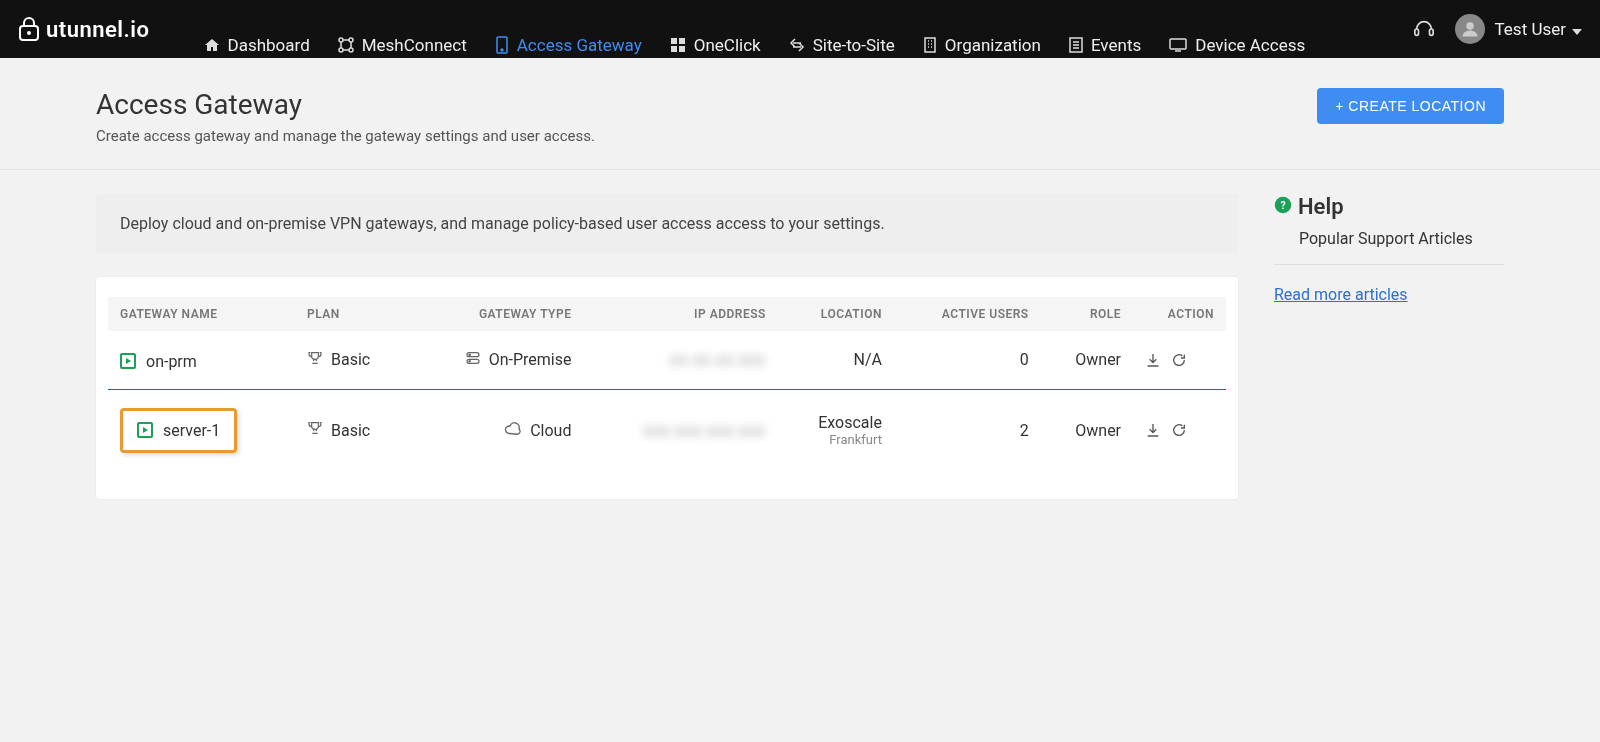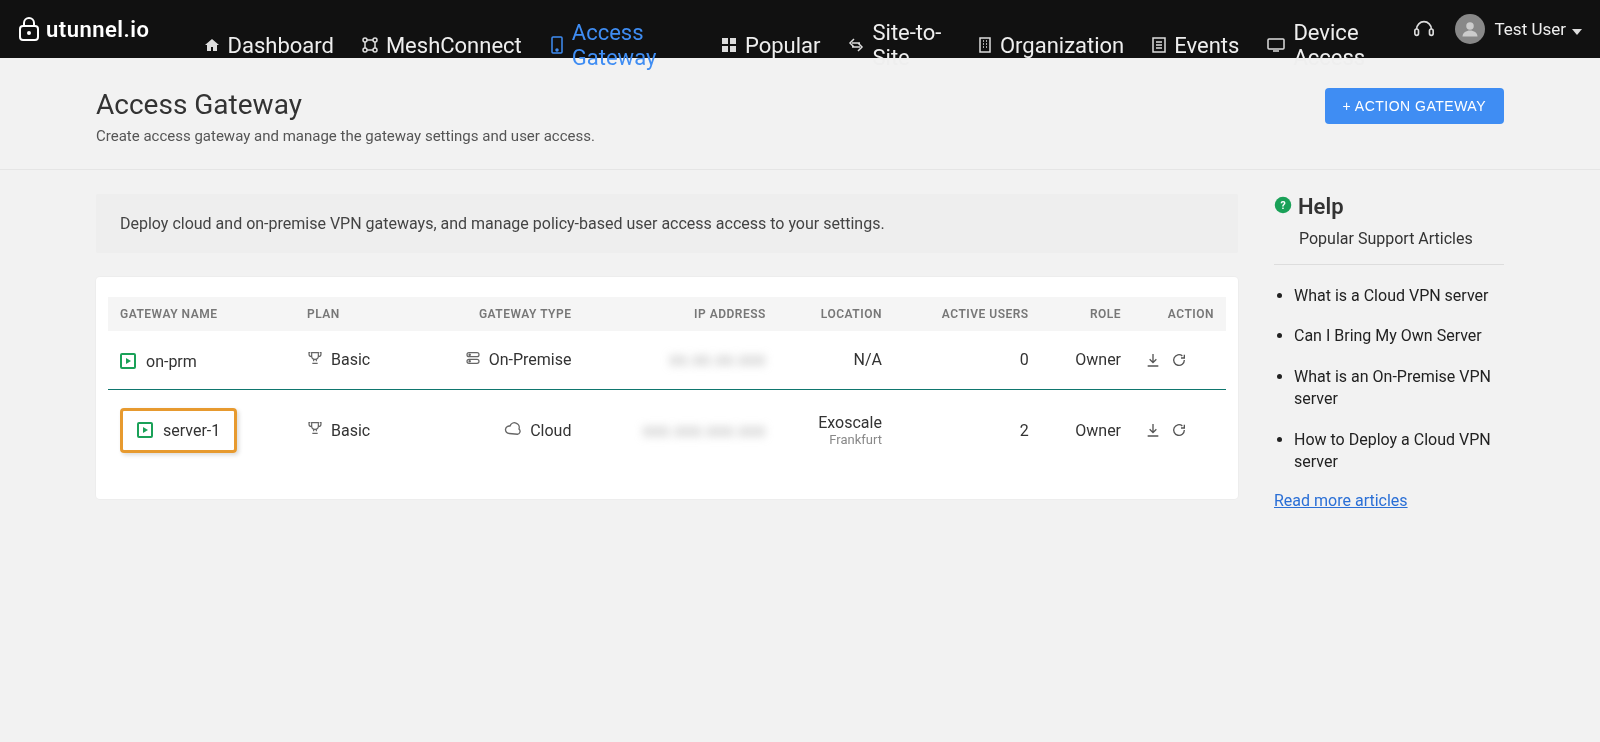--- a/index.html
+++ b/index.html
@@ -26,21 +26,21 @@
     margin-right: 40px;
     color: #fff;
   }
   .brand svg { margin-right: 6px; }
   .brand-text { font-size: 22px; font-weight: 600; letter-spacing: 0.5px; }
   .nav-items { display: flex; align-items: center; flex: 1; }
   .nav-item {
     display: flex;
     align-items: center;
     color: #eee;
-    font-size: 22px;
+    font-size: 17px;
     padding: 0 14px;
     height: 58px;
     cursor: pointer;
     position: relative;
     margin-top: 32px;
   }
   .nav-item.active { color: #3f8df3; }
   .nav-item.active::after {
     content: "";
     position: absolute;
@@ -205,21 +205,21 @@
     </div>
     <div class="nav-item">
       <span class="nav-icon">
         <svg width="16" height="16" viewBox="0 0 16 16" fill="#ddd">
             <rect x="1" y="1" width="6" height="6"></rect>
             <rect x="9" y="1" width="6" height="6"></rect>
             <rect x="1" y="9" width="6" height="6"></rect>
             <rect x="9" y="9" width="6" height="6"></rect>
           </svg>
       </span>
-      <span>Popular</span>
+      <span>OneClick</span>
     </div>
     <div class="nav-item">
       <span class="nav-icon">
         <svg width="16" height="16" viewBox="0 0 16 16" fill="none" stroke="#ddd" stroke-width="1.5">
             <path d="M6 10 2 6l4-4M10 6l4 4-4 4M4 6h8M4 10h8"></path>
           </svg>
       </span>
       <span>Site-to-Site</span>
     </div>
     <div class="nav-item">
@@ -274,21 +274,21 @@
       </span>
     </div>
   </div>
 </div>
 
 <div class="page-header">
   <div>
     <h1 class="page-title">Access Gateway</h1>
     <p class="page-subtitle">Create access gateway and manage the gateway settings and user access.</p>
   </div>
-  <button class="btn-primary">+ ACTION GATEWAY</button>
+  <button class="btn-primary">+ CREATE LOCATION</button>
 </div>
 
 <div class="content-row">
   <div class="main-col">
     <div class="info-banner">Deploy cloud and on-premise VPN gateways, and manage policy-based user access access to your settings.</div>
 
     <div class="card">
       <table>
         <thead>
           <tr>
@@ -415,21 +415,15 @@
       <span>
         <svg width="18" height="18" viewBox="0 0 24 24" fill="#1aa158">
             <circle cx="12" cy="12" r="11"></circle>
             <text x="12" y="17" text-anchor="middle" fill="#fff" font-size="14" font-weight="bold">?</text>
           </svg>
       </span>
       <span>Help</span>
     </div>
     <div class="help-sub">Popular Support Articles</div>
     <hr style="border:none;border-top:1px solid #ddd;margin-bottom:20px;">
-    <ul class="help-list">
-      <li>What is a Cloud VPN server</li>
-      <li>Can I Bring My Own Server</li>
-      <li>What is an On-Premise VPN server</li>
-      <li>How to Deploy a Cloud VPN server</li>
-    </ul>
     <a class="read-more">Read more articles</a>
   </aside>
 </div>
 
 </body></html>

